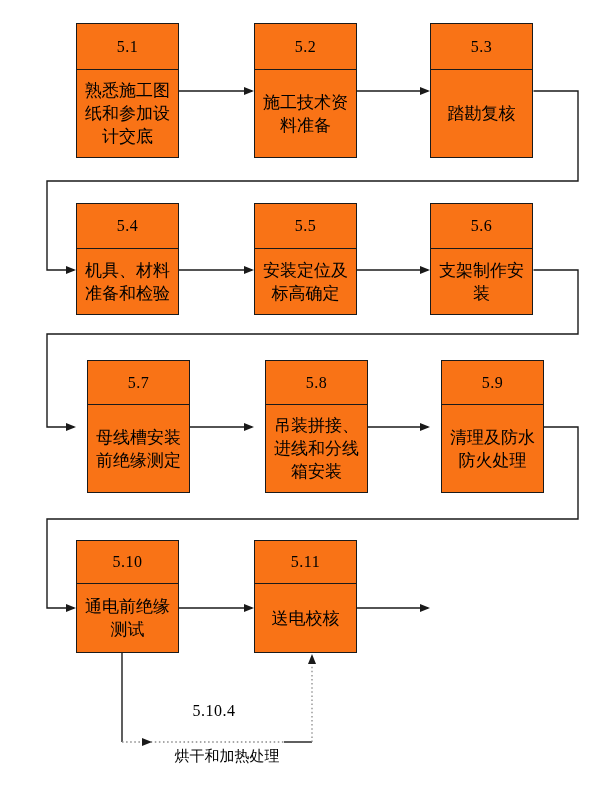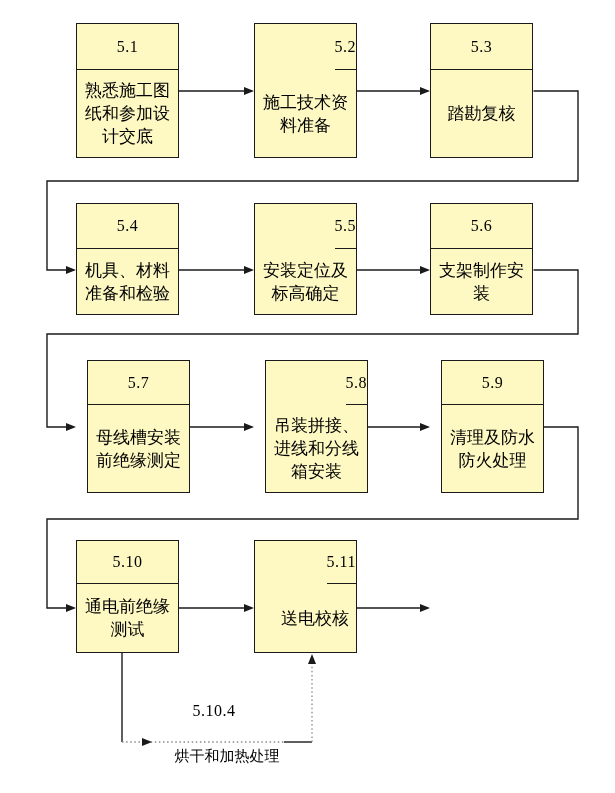--- a/index.html
+++ b/index.html
@@ -20,21 +20,21 @@
     position: absolute;
     left: 0;
     top: 0;
     width: 615px;
     height: 793px;
   }
   .flow-box {
     position: absolute;
     width: 103px;
     border: 1.4px solid #1a1a1a;
-    background: #fef9c3;
+    background: #f97316;
     box-sizing: border-box;
     display: flex;
     flex-direction: column;
   }
   .box-header {
     border-bottom: 1.4px solid #1a1a1a;
     display: flex;
     align-items: center;
     justify-content: center;
     font-size: 16px;
@@ -56,21 +56,21 @@
   
   .r1 { top: 23px;  height: 135px; }
   .r1 .box-header { height: 46px; }
   .r2 { top: 203px; height: 112px; }
   .r2 .box-header { height: 45px; }
   .r3 { top: 360px; height: 133px; margin-left: 11px; }
   .r3 .box-header { height: 44px; }
   .r4 { top: 540px; height: 113px; }
   .r4 .box-header { height: 43px; }
   .c1 { left: 76px; }
-  .c2 { left: 254px; align-items: flex-end; }
+  .c2 { left: 254px; }
   .c3 { left: 430px; }
   .branch-number {
     position: absolute;
     left: 164px;
     top: 702px;
     width: 100px;
     text-align: center;
     font-size: 16px;
     letter-spacing: 0.5px;
   }

